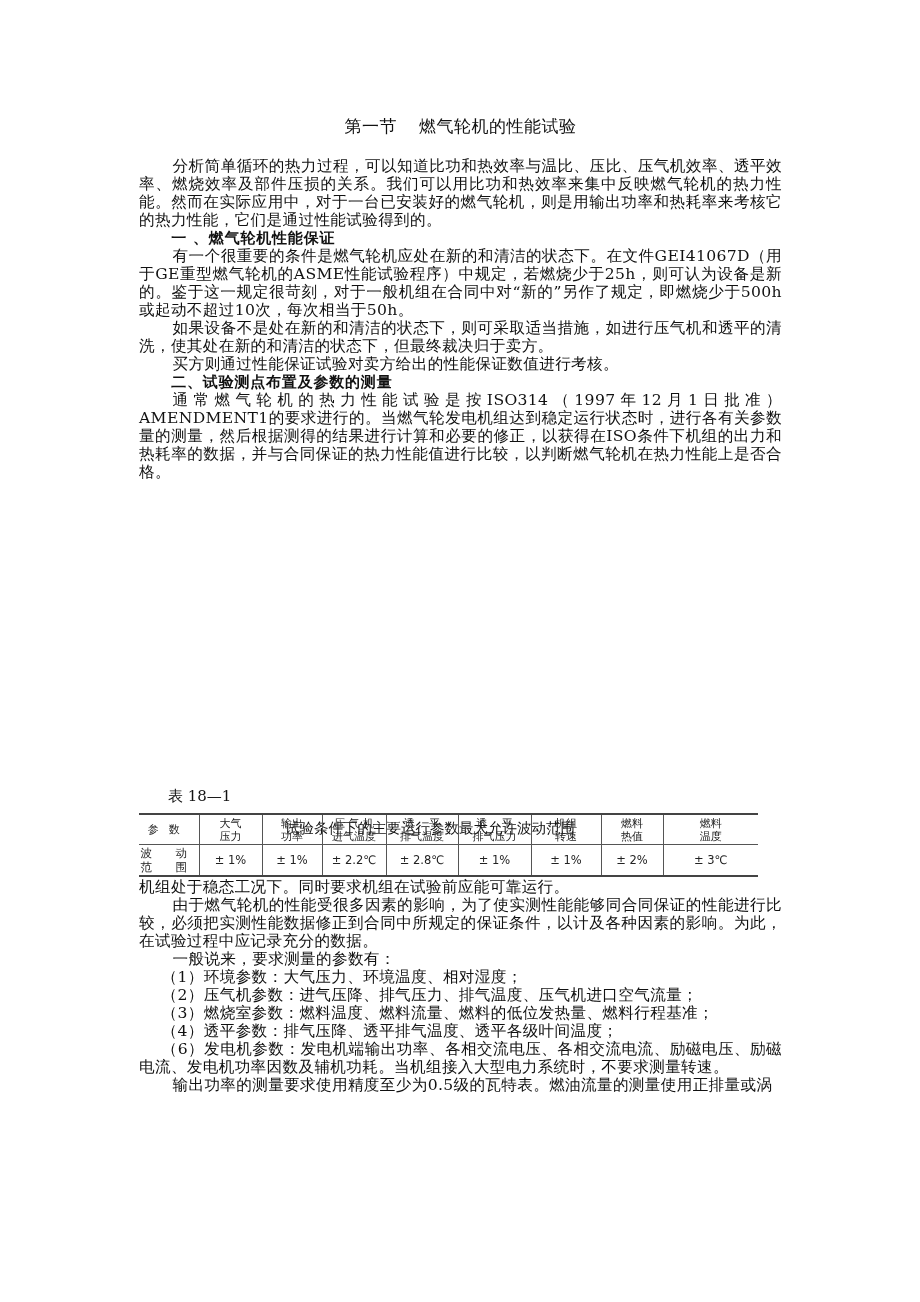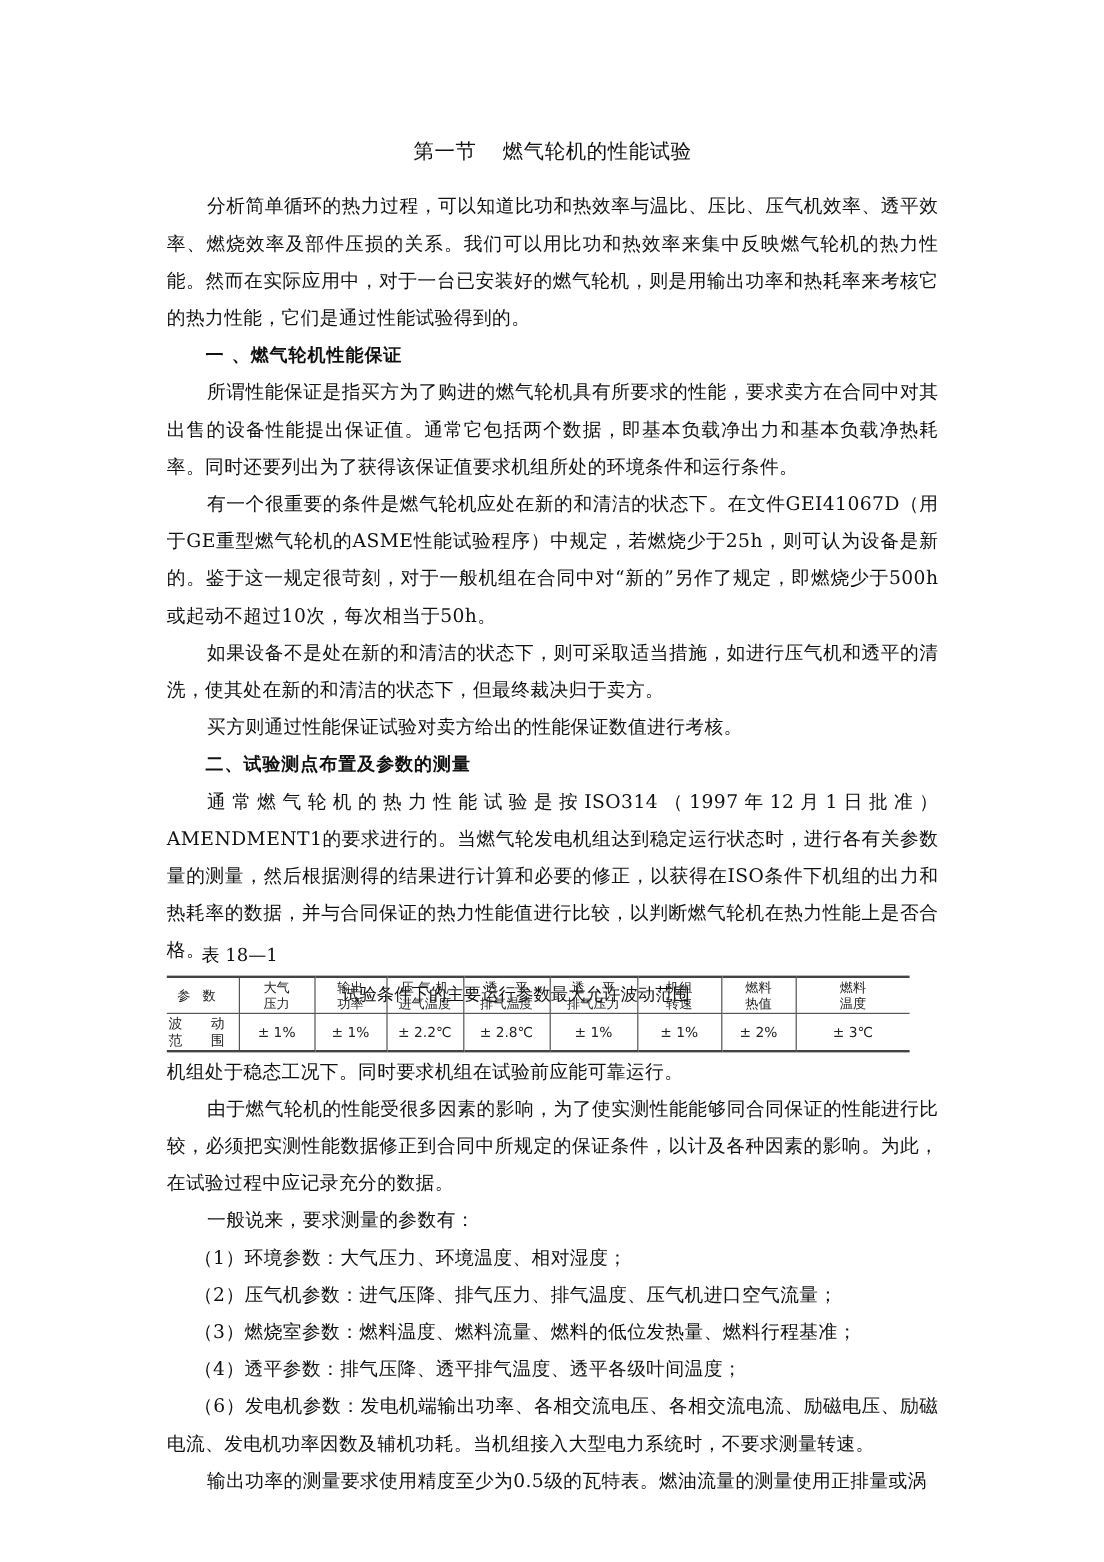--- a/index.html
+++ b/index.html
@@ -12,21 +12,21 @@
   .title {
     position: absolute; left: 0; top: 115px; width: 643px; text-align: center;
     font-family: "DejaVu Sans", "Liberation Sans", sans-serif;
     font-size: 17px; font-weight: normal; letter-spacing: 0.5px; margin: 0;
   }
   .title .gap { display: inline-block; width: 22px; }
   .flow { position: absolute; left: 0; width: 643px; }
   .flow1 { top: 157px; }
   .flow2 { top: 878px; }
   p {
-    margin: 0; font-size: 15.6px; line-height: 31px;
+    margin: 0; font-size: 15.6px; line-height: 18px;
     text-align: justify; text-indent: 2.15em; letter-spacing: 0.35px;
   }
   p.h {
     font-family: "DejaVu Sans", "Liberation Sans", sans-serif;
     font-weight: bold; font-size: 15px; letter-spacing: 0.8px;
   }
   p.li { text-indent: 1.45em; }
   p.noindent { text-indent: 0; }
 
   .table-caption {
@@ -59,21 +59,20 @@
 
 <div class="page">
 
   <h1 class="title">
     <span>第一节</span><span class="gap"></span><span>燃气轮机的性能试验</span>
   </h1>
 
   <div class="flow flow1">
     <p>分析简单循环的热力过程，可以知道比功和热效率与温比、压比、压气机效率、透平效率、燃烧效率及部件压损的关系。我们可以用比功和热效率来集中反映燃气轮机的热力性能。然而在实际应用中，对于一台已安装好的燃气轮机，则是用输出功率和热耗率来考核它的热力性能，它们是通过性能试验得到的。</p>
     <p class="h">一 、燃气轮机性能保证</p>
-    <p>所谓性能保证是指买方为了购进的燃气轮机具有所要求的性能，要求卖方在合同中对其出售的设备性能提出保证值。通常它包括两个数据，即基本负载净出力和基本负载净热耗率。同时还要列出为了获得该保证值要求机组所处的环境条件和运行条件。</p>
     <p>有一个很重要的条件是燃气轮机应处在新的和清洁的状态下。在文件GEI41067D（用于GE重型燃气轮机的ASME性能试验程序）中规定，若燃烧少于25h，则可认为设备是新的。鉴于这一规定很苛刻，对于一般机组在合同中对“新的”另作了规定，即燃烧少于500h或起动不超过10次，每次相当于50h。</p>
     <p>如果设备不是处在新的和清洁的状态下，则可采取适当措施，如进行压气机和透平的清洗，使其处在新的和清洁的状态下，但最终裁决归于卖方。</p>
     <p>买方则通过性能保证试验对卖方给出的性能保证数值进行考核。</p>
     <p class="h">二、试验测点布置及参数的测量</p>
     <p>通常燃气轮机的热力性能试验是按ISO314（1997年12月1日批准）AMENDMENT1的要求进行的。当燃气轮发电机组达到稳定运行状态时，进行各有关参数量的测量，然后根据测得的结果进行计算和必要的修正，以获得在ISO条件下机组的出力和热耗率的数据，并与合同保证的热力性能值进行比较，以判断燃气轮机在热力性能上是否合格。</p>
   </div>
 
   <div class="table-caption">
     <span class="num">表 18—1</span>
     <span class="cap">试验条件下的主要运行参数最大允许波动范围</span>

